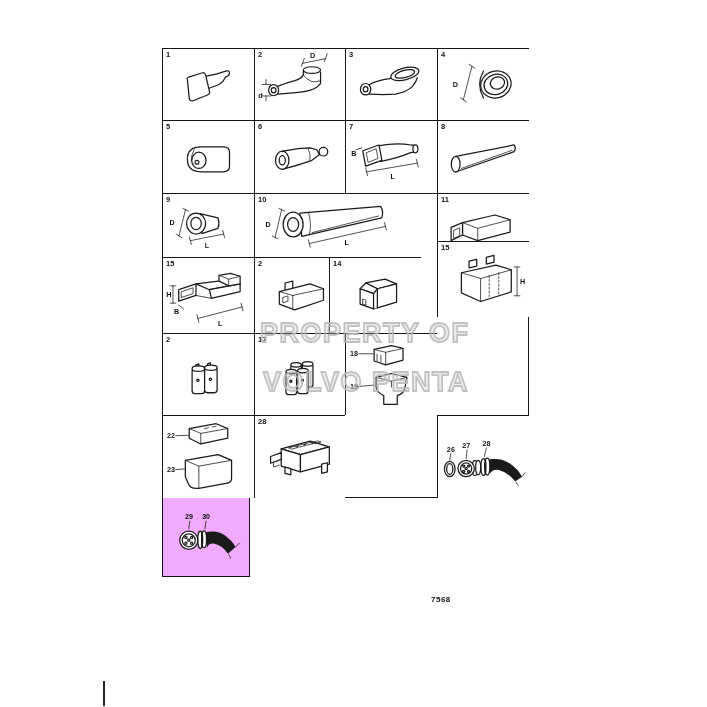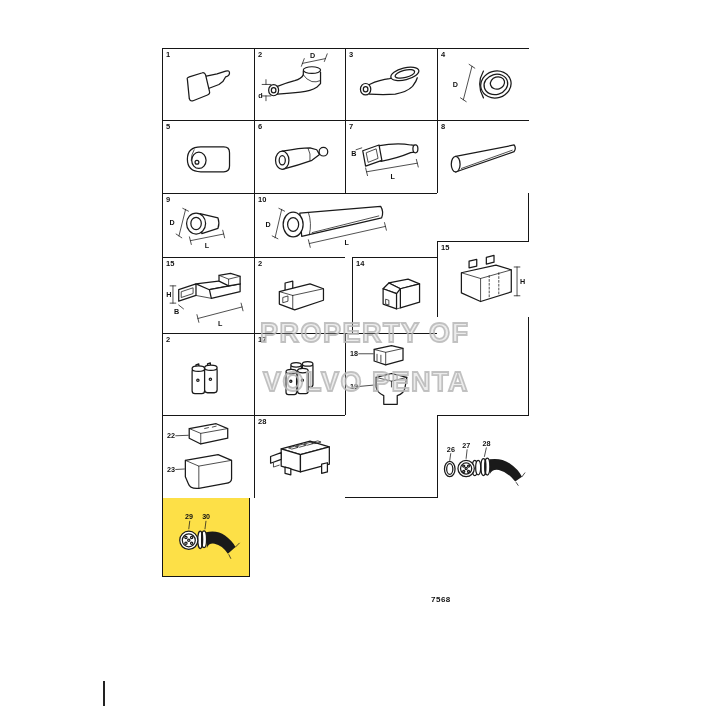--- a/index.html
+++ b/index.html
@@ -11,21 +11,21 @@
     position:absolute;left:162px;top:48px;width:367px;height:450px;
     box-sizing:border-box;
     border-right:1.6px solid #161616;border-bottom:1.6px solid #161616;
   }
   .cell{
     position:absolute;box-sizing:border-box;background:#fff;
     border-left:1.6px solid #161616;border-top:1.6px solid #161616;
   }
   #tail-cell{
     position:absolute;left:162px;top:498px;width:88px;height:79px;
-    box-sizing:border-box;background:#fde047;
+    box-sizing:border-box;background:#f0abfc;
     border:1.6px solid #161616;border-top:none;
   }
   .num{
     position:absolute;top:2px;left:3px;font-size:7.5px;font-weight:700;
     color:#111;line-height:1;
   }
   svg.draw{
     position:absolute;left:1px;top:1px;
     width:calc(100% - 4px);height:calc(100% - 4px);
     stroke:#1a1a1a;fill:none;stroke-width:1.3;
@@ -175,20 +175,29 @@
       <path class="thin" d="M56,39.5 L126,22"></path>
       <ellipse class="wfill" cx="36" cy="31" rx="10.5" ry="13"></ellipse>
       <ellipse cx="36" cy="31" rx="5.8" ry="7.2"></ellipse>
       <path class="thin" d="M24,15 L17,45 M21,14 L27,17 M14,43 L20,46"></path>
       <text x="7" y="34">D</text>
       <path class="thin" d="M53,51 L133,33 M52,47 L54,55 M132,29 L134,37"></path>
       <text x="90" y="53">L</text>
     </svg>
   </div>
 
+  <div class="cell" style="left:275px;top:145px;width:92px;height:64px">
+    <span class="num">11</span>
+    <svg class="draw" viewBox="0 0 90 62">
+      <path class="wfill" d="M24,29 L58,21 L74,26 L74,39 L40,48 L24,42 Z"></path>
+      <path class="thin" d="M24,29 L40,35 L40,48 M40,35 L74,26"></path>
+      <path class="wfill" d="M12,34 L24,29 L24,42 L12,48 Z"></path>
+      <path class="thin" d="M15,37 L21,34.5 L21,43 L15,45.5 Z"></path>
+    </svg>
+  </div>
 
   <div class="cell" style="left:0;top:209px;width:92px;height:76px">
     <span class="num">15</span>
     <svg class="draw" viewBox="0 0 88 74">
       <path class="wfill" d="M32,26 L64,22 L78,26 L46,32 Z"></path>
       <path class="wfill" d="M46,32 L78,26 L78,34 L48,41 Z"></path>
       <path class="wfill" d="M56,17 L68,15 L78,18 L78,26 L66,28 L56,23 Z"></path>
       <path class="thin" d="M56,17 L66,21 L66,28 M66,21 L78,18"></path>
       <path class="wfill" d="M14,32 L32,26 L32,38 L14,44 Z"></path>
       <path class="thin" d="M17,34 L29,30 L29,36 L17,40 Z"></path>
@@ -205,21 +214,21 @@
   <div class="cell" style="left:92px;top:209px;width:91px;height:76px">
     <span class="num">2</span>
     <svg class="draw" viewBox="0 0 89 74">
       <path class="wfill" d="M30,25 L38,23 L38,33 L30,35 Z"></path>
       <path class="wfill" d="M24,34 L56,26 L70,31 L70,43 L40,53 L24,47 Z"></path>
       <path class="thin" d="M24,34 L38,38 M38,38 L70,31 M38,38 L38,52"></path>
       <path class="thin" d="M28,40 L33,38.5 L33,44 L28,45.5 Z"></path>
     </svg>
   </div>
 
-  <div class="cell" style="left:190px;top:209px;width:92px;height:76px">
+  <div class="cell" style="left:167px;top:209px;width:92px;height:76px">
     <span class="num">14</span>
     <svg class="draw" viewBox="0 0 90 74">
       <path class="wfill" d="M36,25 L56,21 L68,26 L48,31 Z"></path>
       <path class="wfill" d="M48,31 L68,26 L68,45 L48,51 Z"></path>
       <path class="wfill" d="M30,31 L36,25 L48,31 L44,36 Z"></path>
       <path class="wfill" d="M30,31 L44,36 L44,52 L30,47 Z"></path>
       <path class="thin" d="M33,42 L36,43 L36,48 L33,47 Z M44,52 L48,51"></path>
     </svg>
   </div>
 

